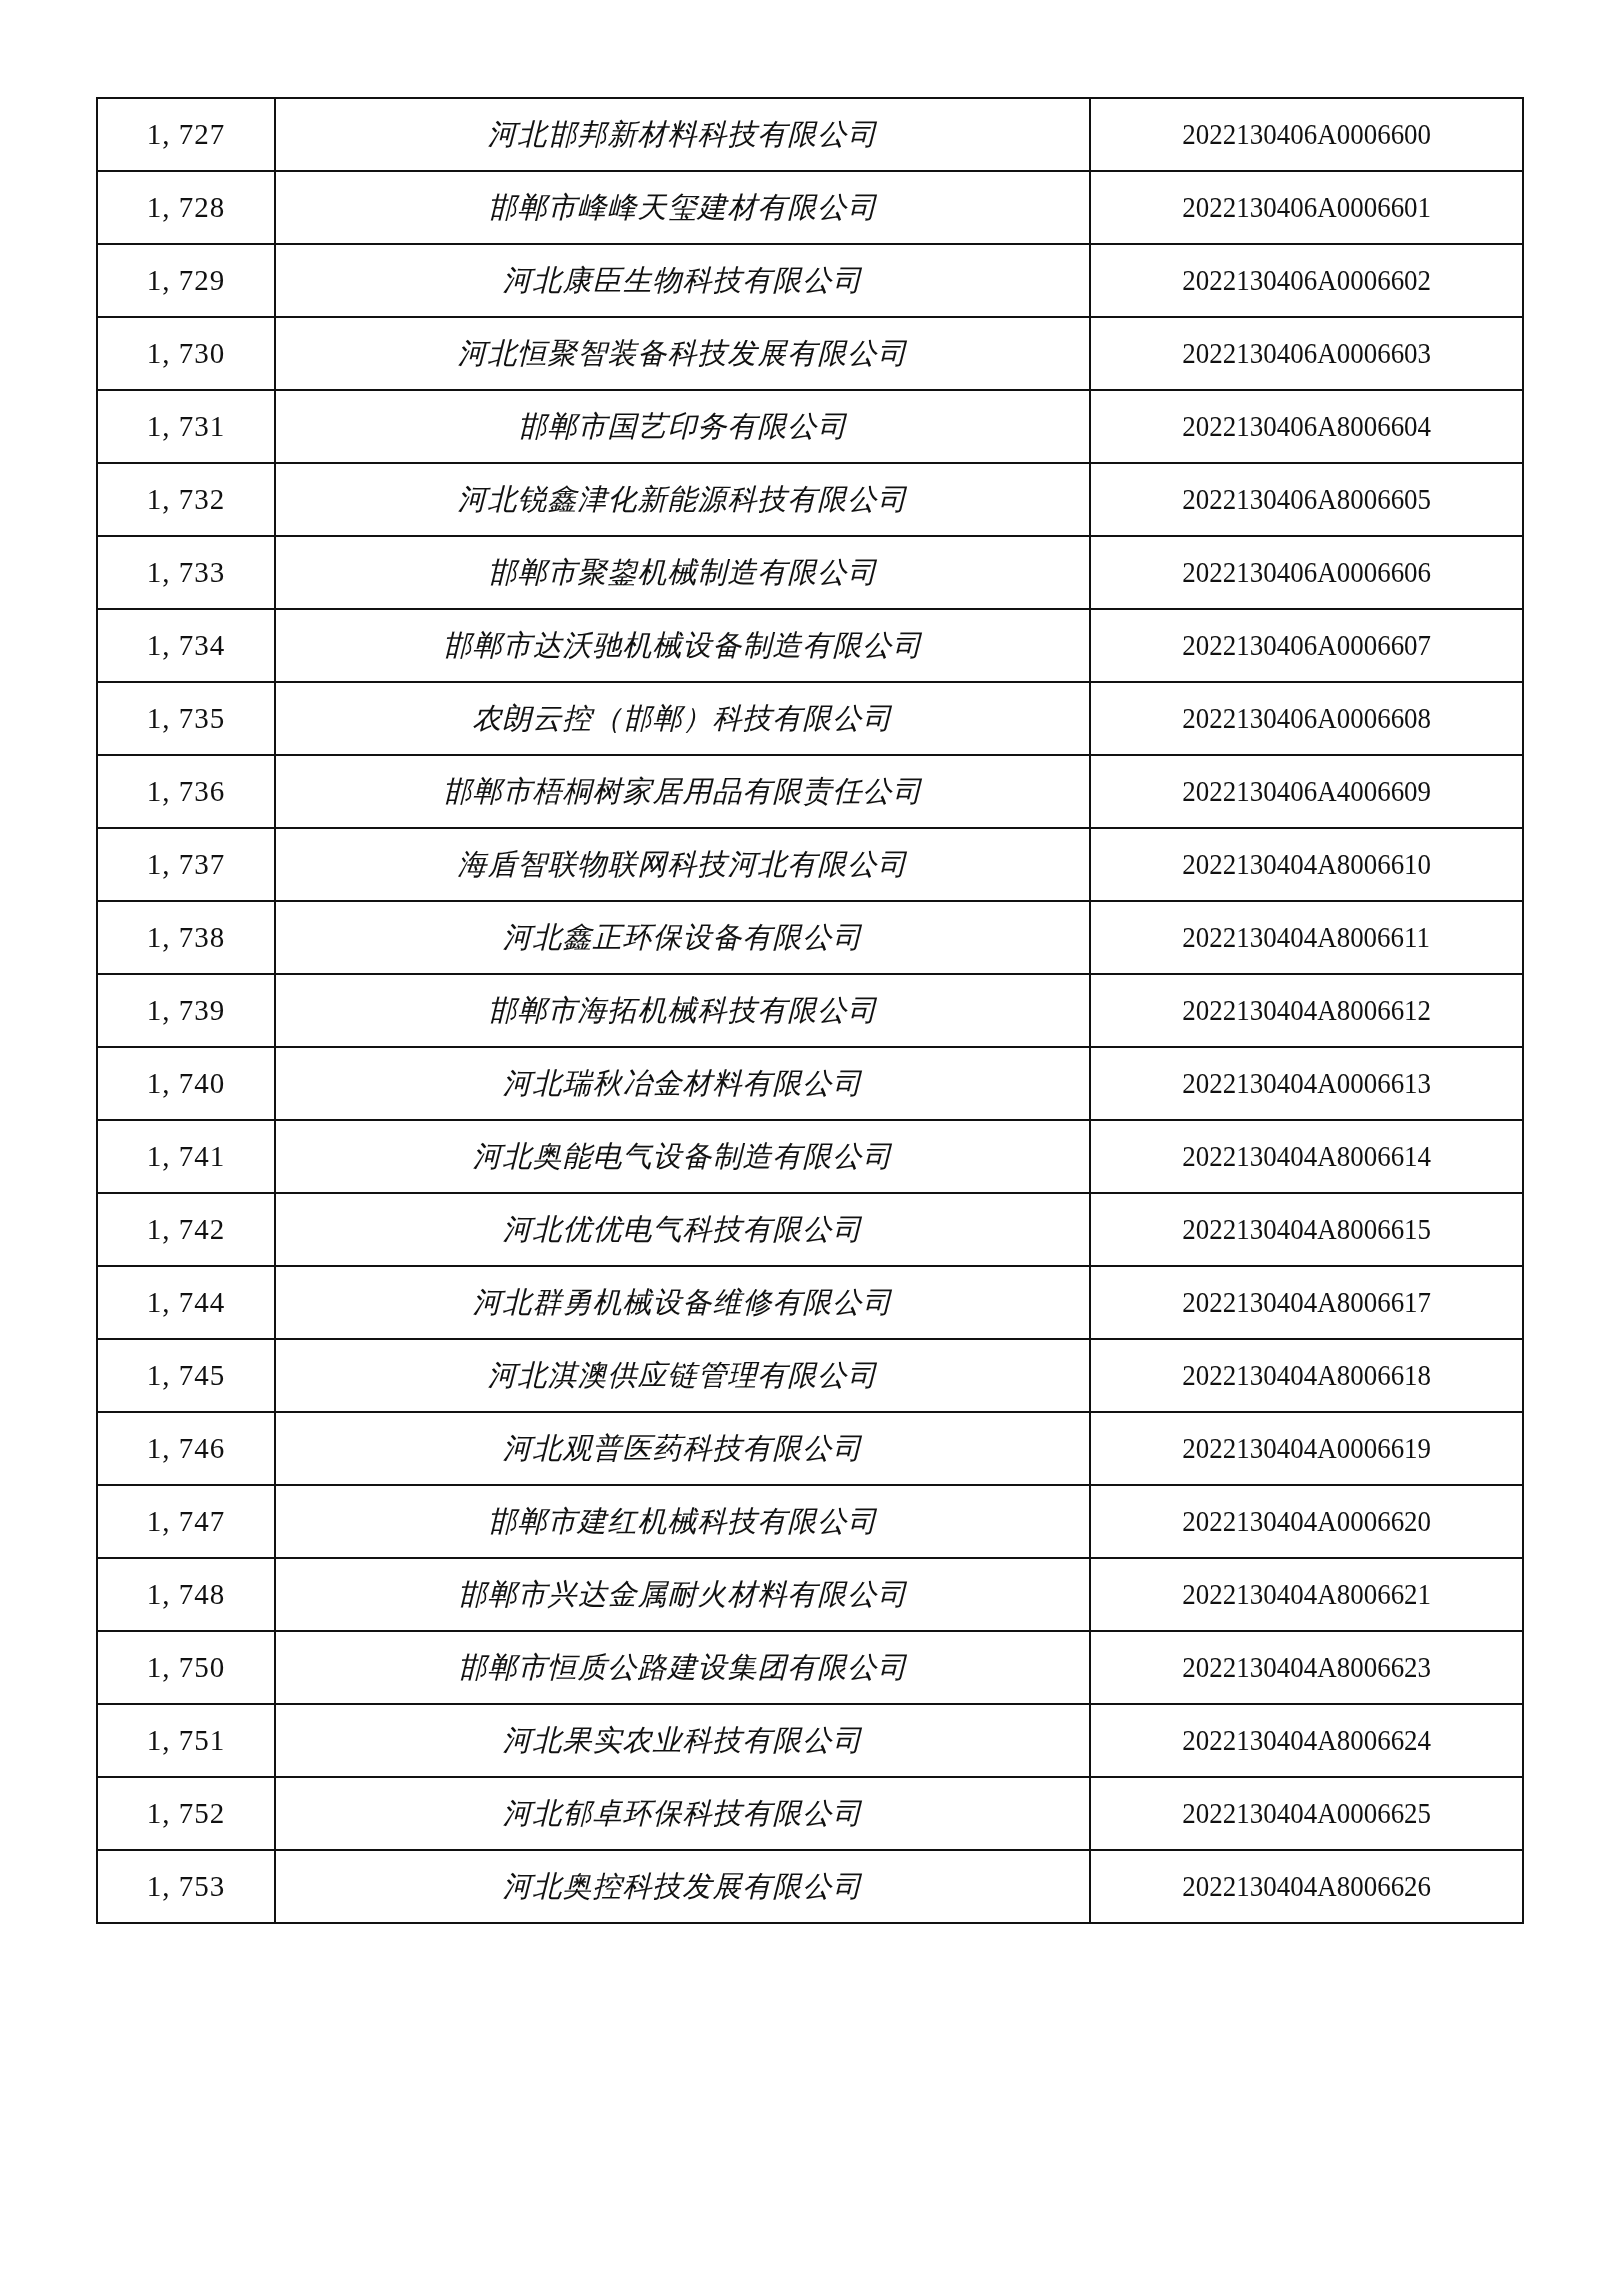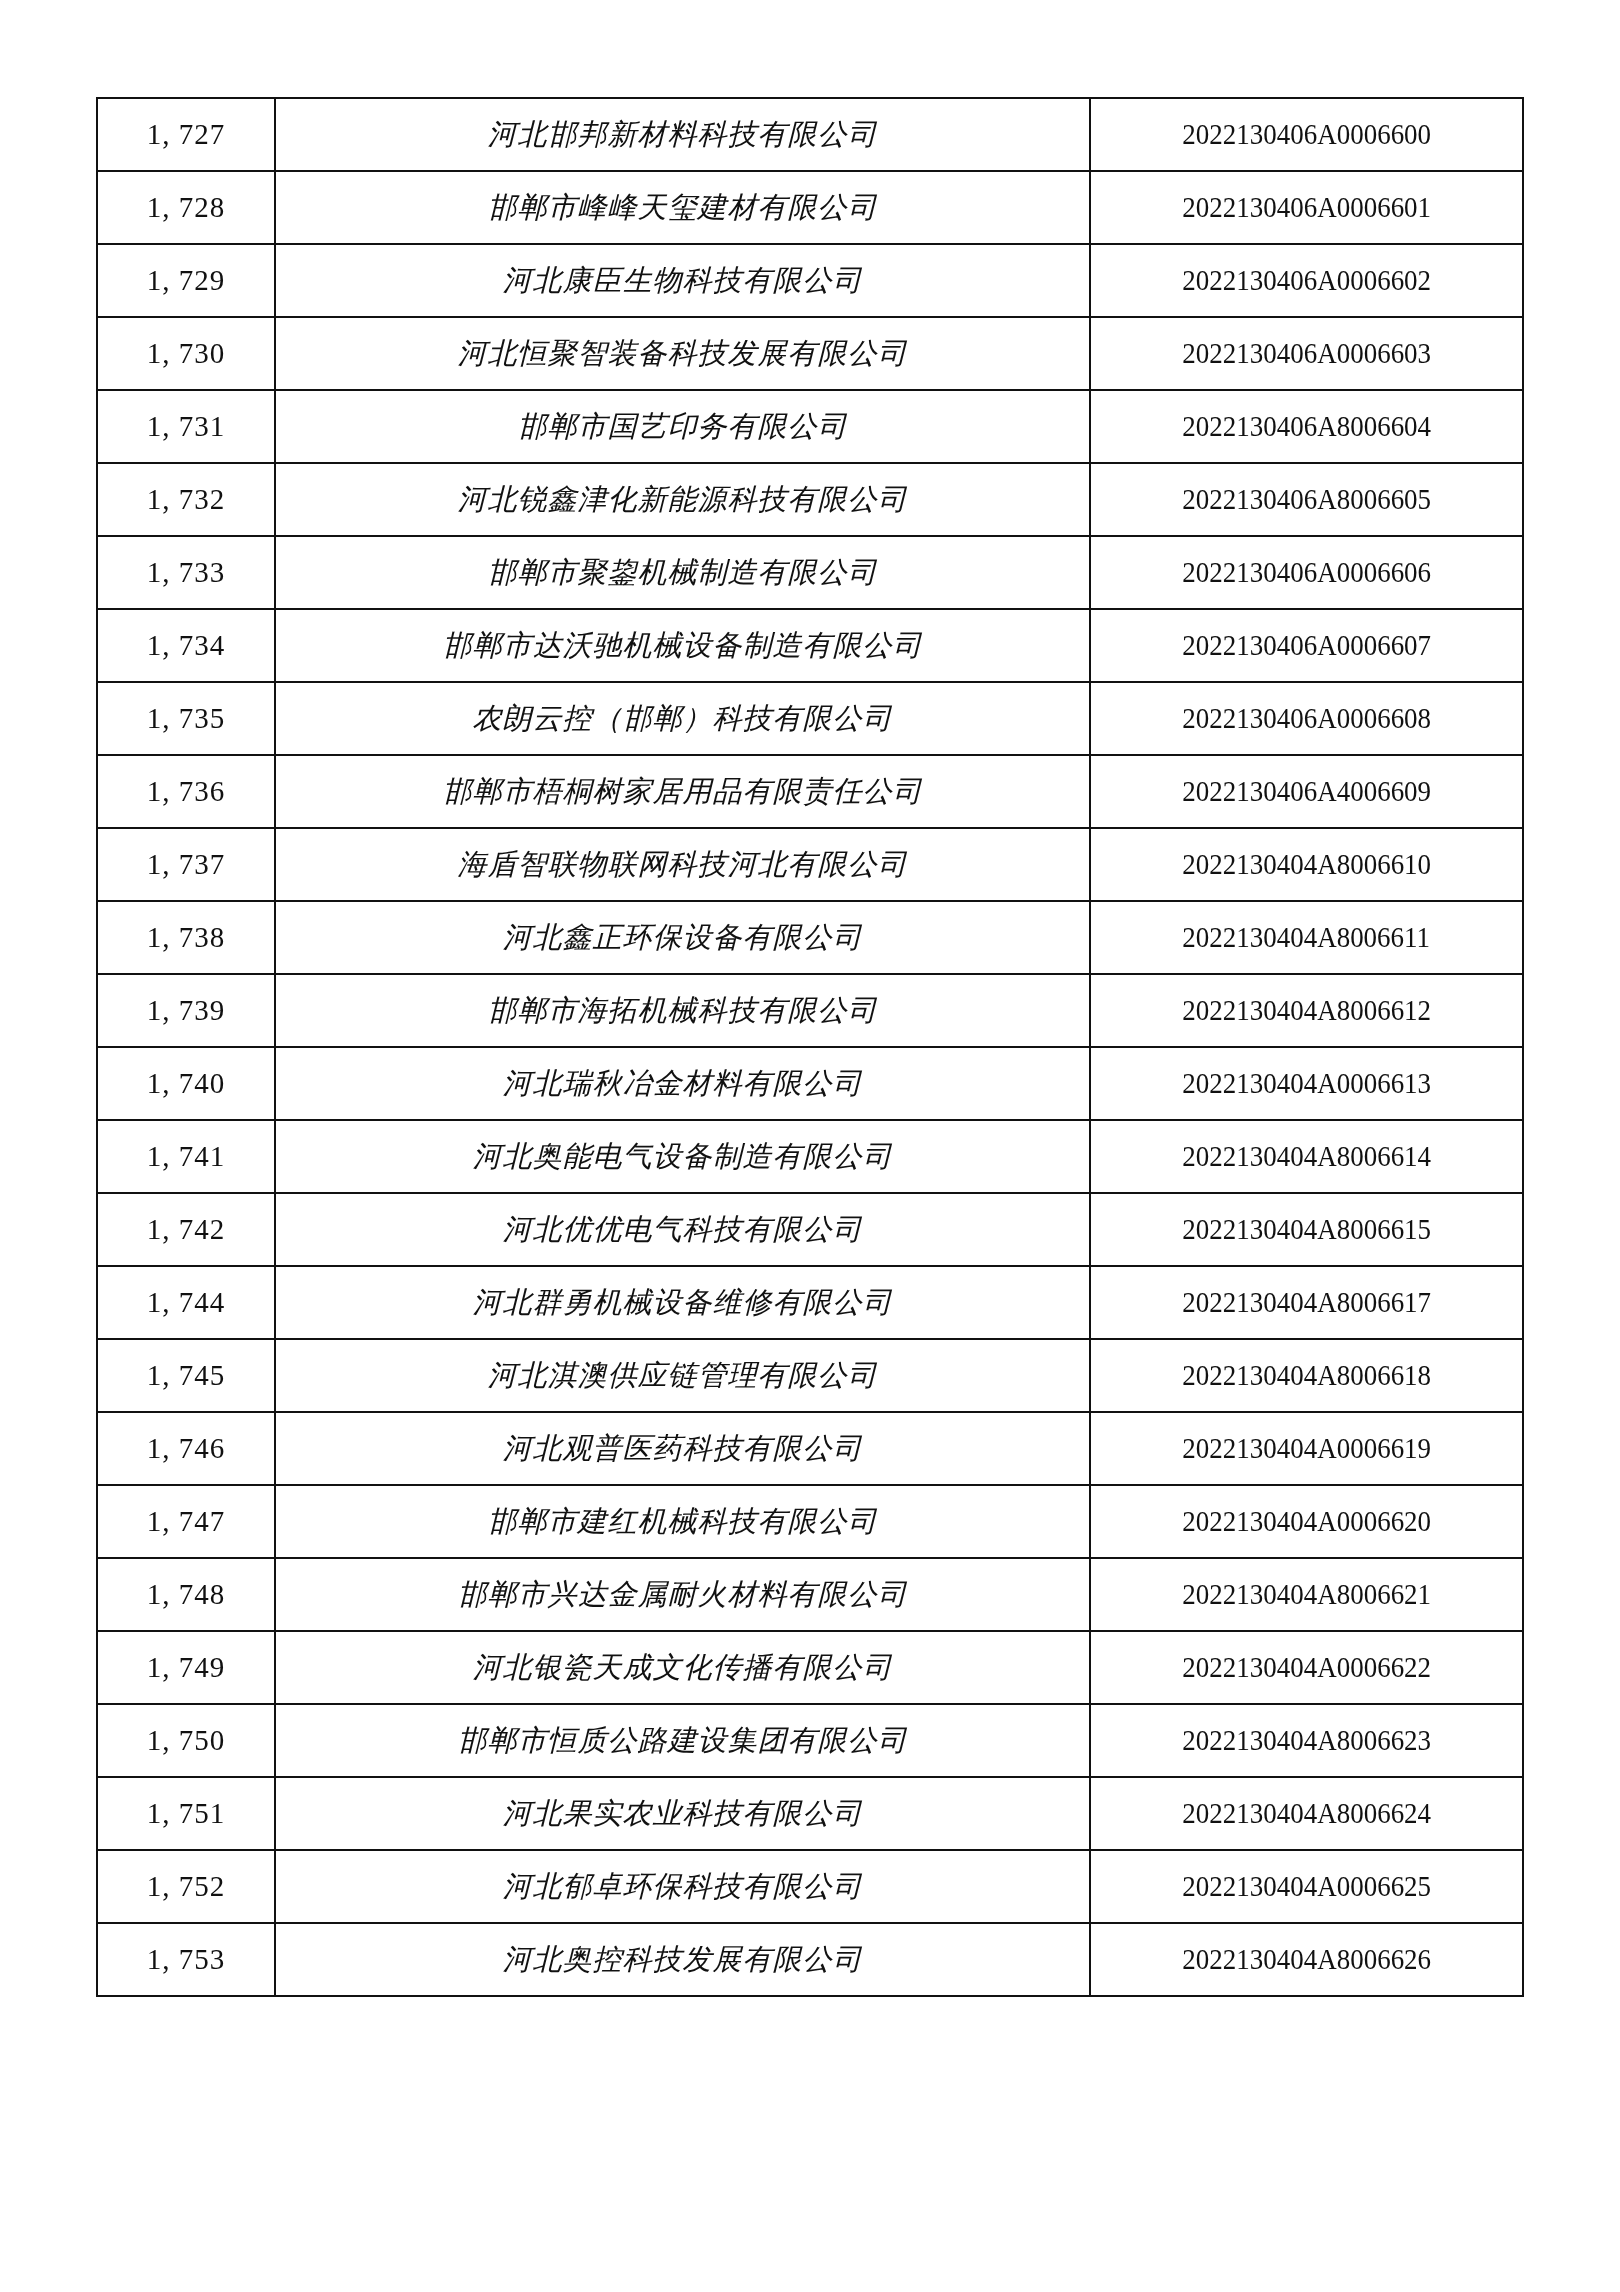--- a/index.html
+++ b/index.html
@@ -171,25 +171,20 @@
           <td><span class="seq">1, 747</span></td>
           <td><span class="name">邯郸市建红机械科技有限公司</span></td>
           <td><span class="code">2022130404A0006620</span></td>
         </tr>
         <tr>
           <td><span class="seq">1, 748</span></td>
           <td><span class="name">邯郸市兴达金属耐火材料有限公司</span></td>
           <td><span class="code">2022130404A8006621</span></td>
         </tr>
         <tr>
-          <td><span class="seq">1, 749</span></td>
-          <td><span class="name">河北银瓷天成文化传播有限公司</span></td>
-          <td><span class="code">2022130404A0006622</span></td>
-        </tr>
-        <tr>
           <td><span class="seq">1, 750</span></td>
           <td><span class="name">邯郸市恒质公路建设集团有限公司</span></td>
           <td><span class="code">2022130404A8006623</span></td>
         </tr>
         <tr>
           <td><span class="seq">1, 751</span></td>
           <td><span class="name">河北果实农业科技有限公司</span></td>
           <td><span class="code">2022130404A8006624</span></td>
         </tr>
         <tr>

